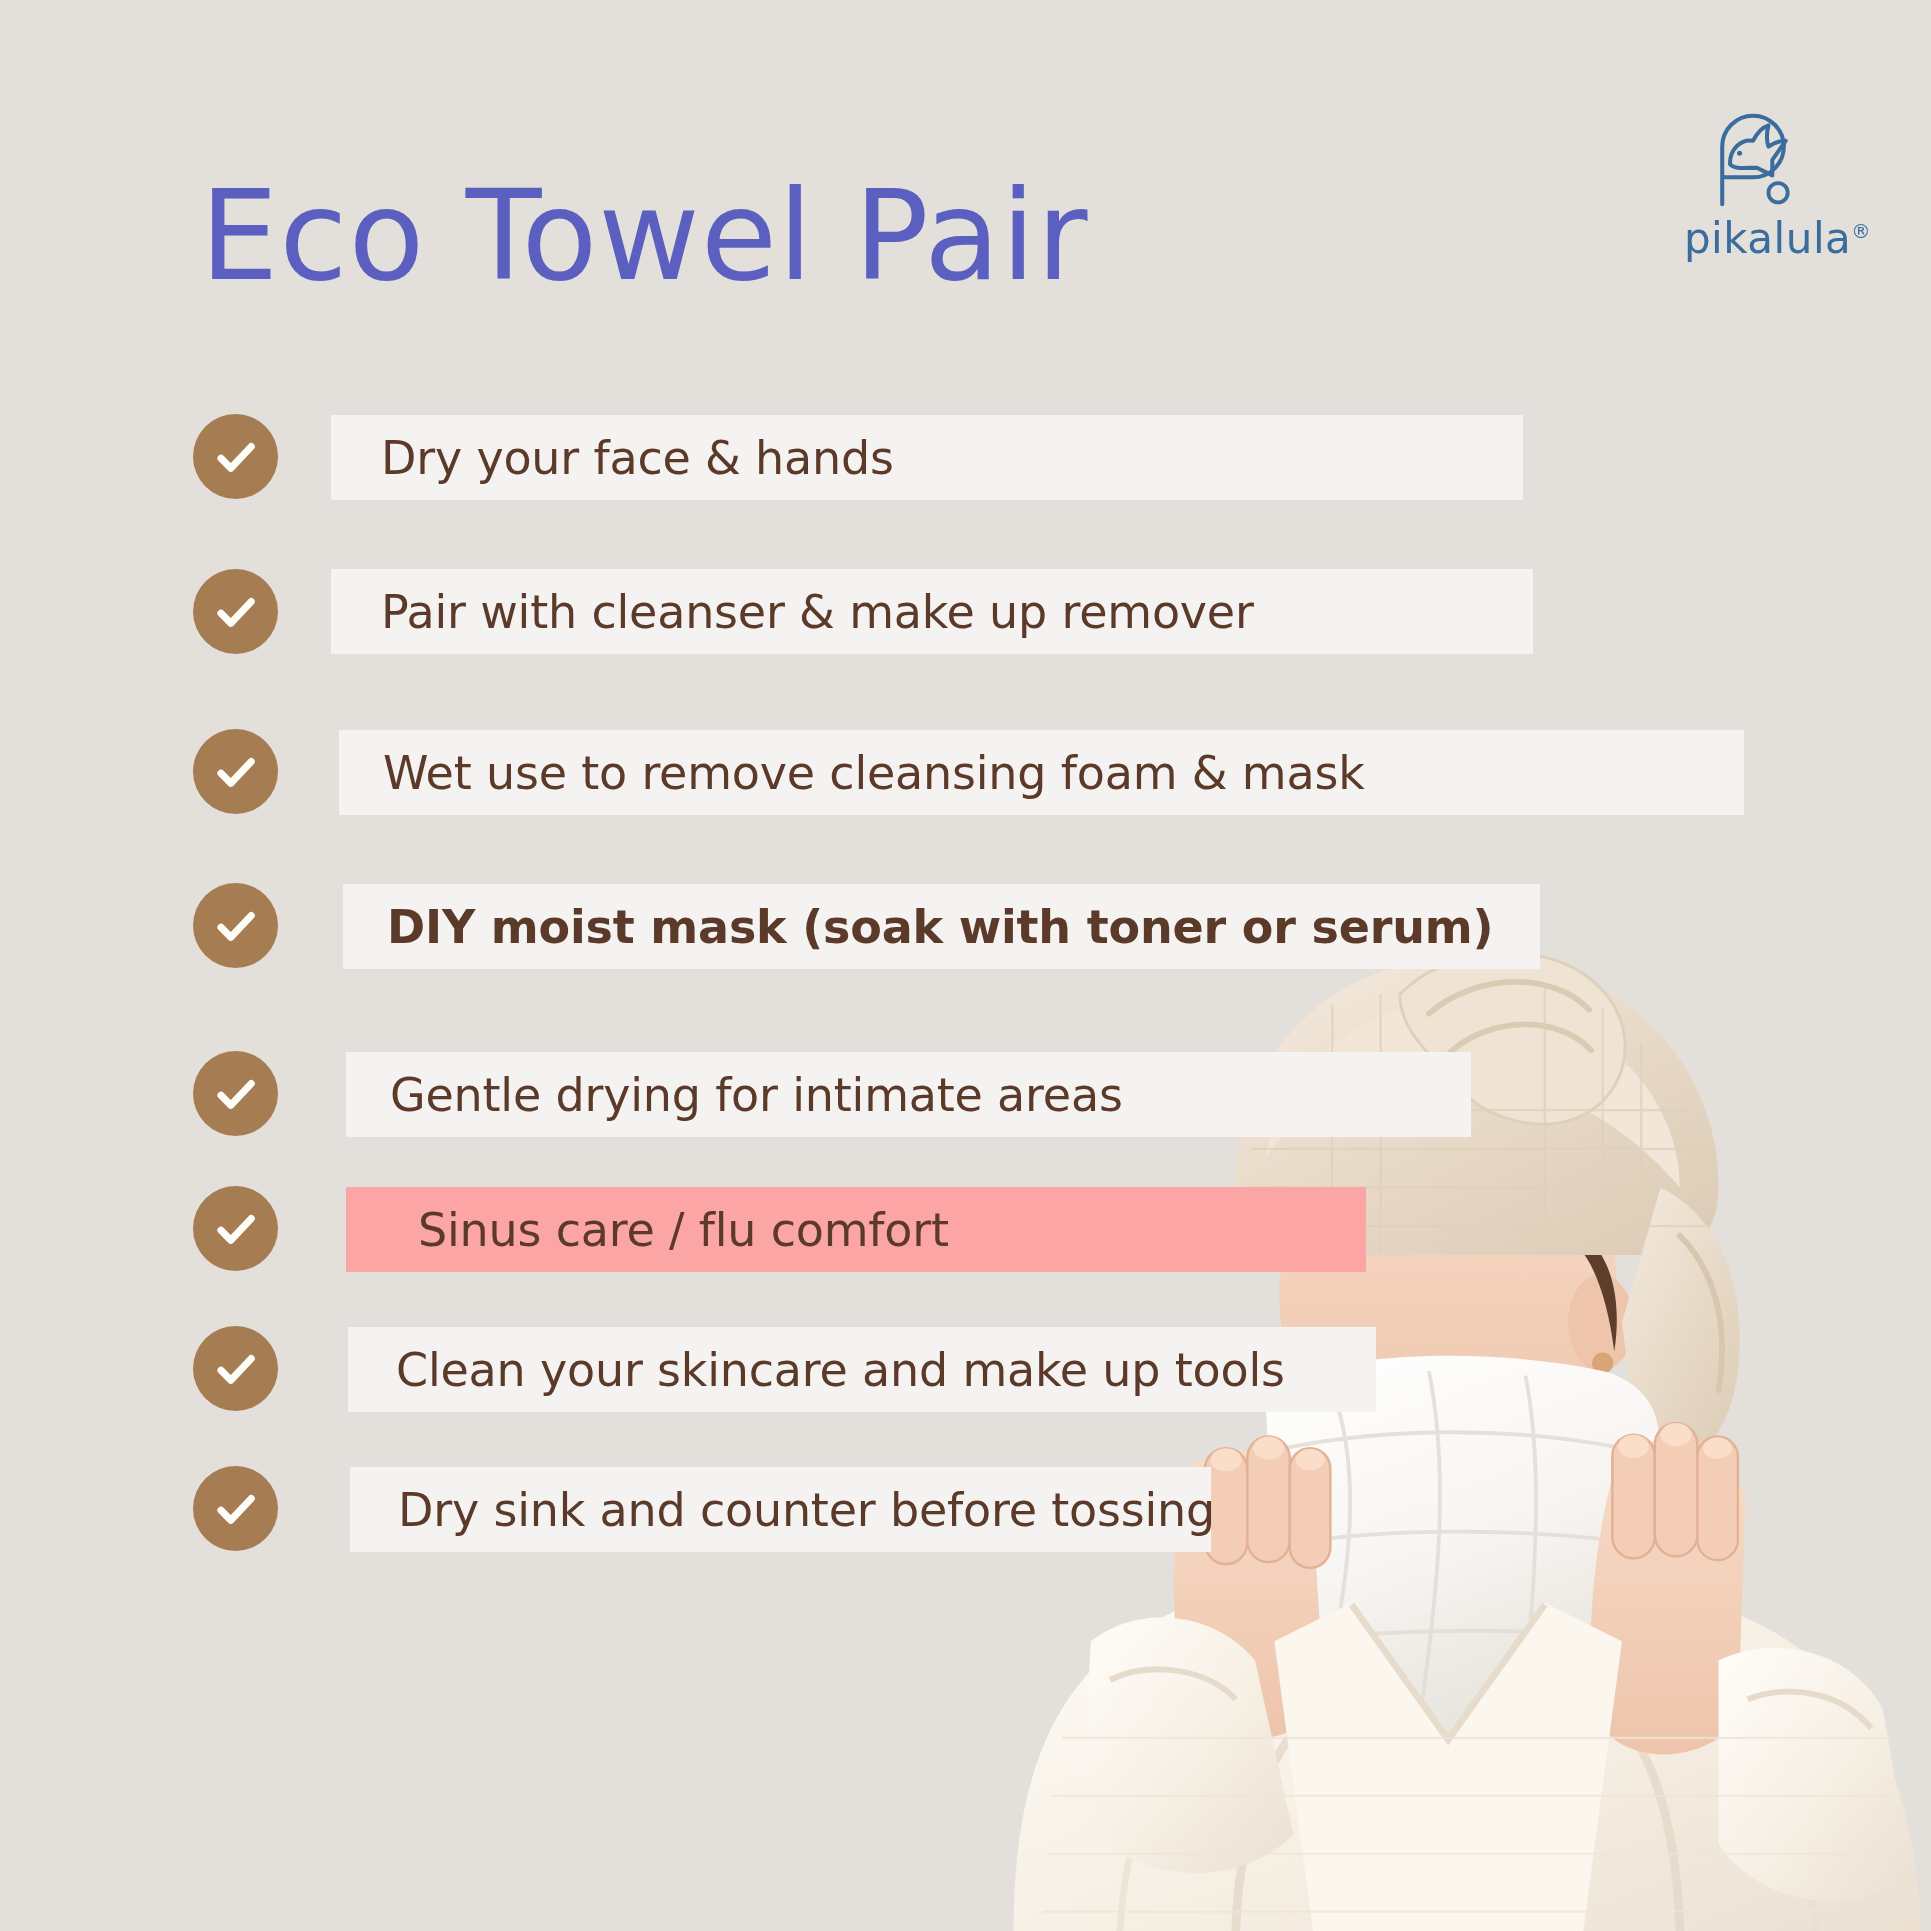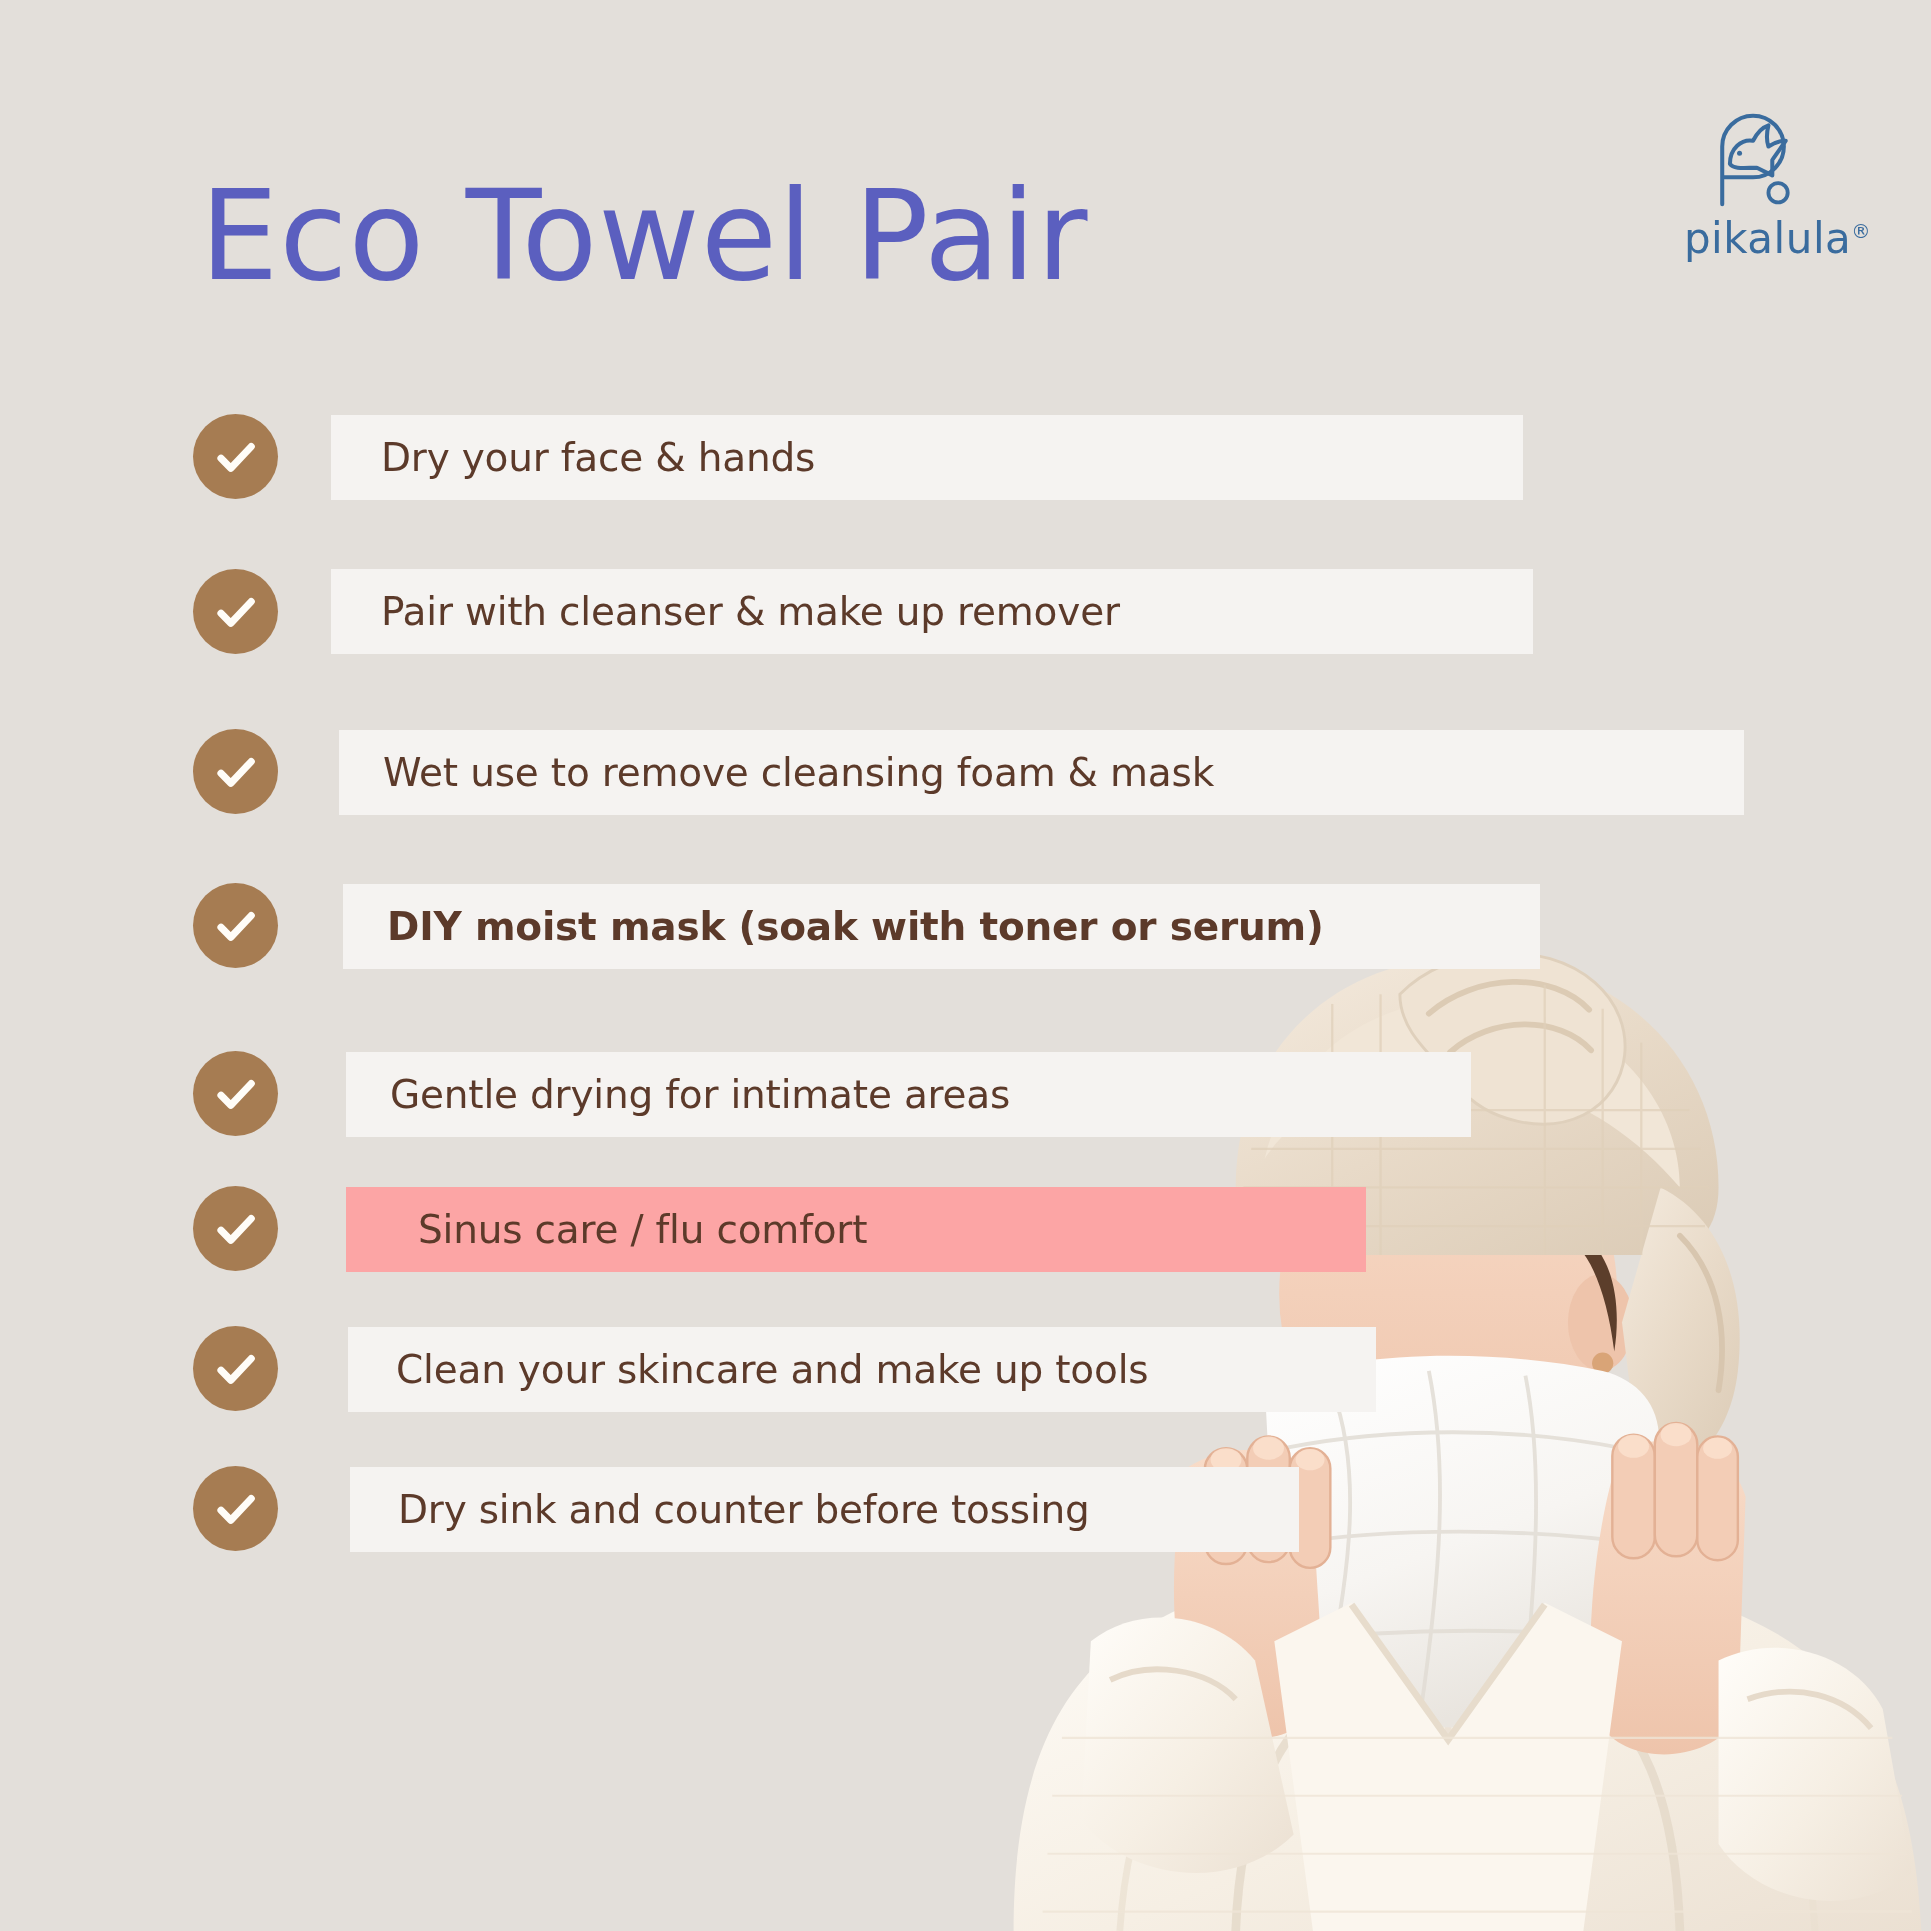--- a/index.html
+++ b/index.html
@@ -87,21 +87,21 @@
   .check svg{width:48px;height:48px;display:block;}
   .bar{
     position:absolute;
     height:85px;
     background:#F5F3F1;
     display:flex;align-items:center;
     z-index:3;
   }
   .bar-label{
     color:#5C3A2A;
-    font-size:39px;
+    font-size:46px;
     font-family:"DejaVu Sans", sans-serif;
     font-weight:400;
     white-space:nowrap;
     letter-spacing:-0.2px;
   }
 </style>
 </head>
 <body>
 
 <div id="poster">
@@ -325,21 +325,21 @@
         <div class="bar" style="left: 348px; width: 1028px; top: 912px; background: rgb(245, 243, 241);">
           <span class="bar-label" style="color: rgb(92, 58, 42); margin-left: 48px;">Clean your skincare and make up tools</span>
         </div>
         <div class="check" style="left: 193px; top: 911px; background: rgb(166, 124, 82);">
           <svg viewBox="0 0 24 24" aria-hidden="true">
             <path d="M4.5 12.6 L9.4 17.6 L19.6 6.8" fill="none" stroke="#FFFDF8" stroke-width="3.6" stroke-linecap="round" stroke-linejoin="round"></path>
           </svg>
         </div>
       </div>
       <div class="row">
-        <div class="bar" style="left: 350px; width: 949px; top: 1052px; background: rgb(245, 243, 241);">
+        <div class="bar" style="left: 350px; width: 861px; top: 1052px; background: rgb(245, 243, 241);">
           <span class="bar-label" style="color: rgb(92, 58, 42); margin-left: 48px;">Dry sink and counter before tossing</span>
         </div>
         <div class="check" style="left: 193px; top: 1051px; background: rgb(166, 124, 82);">
           <svg viewBox="0 0 24 24" aria-hidden="true">
             <path d="M4.5 12.6 L9.4 17.6 L19.6 6.8" fill="none" stroke="#FFFDF8" stroke-width="3.6" stroke-linecap="round" stroke-linejoin="round"></path>
           </svg>
         </div>
       </div>
     </div>
 

